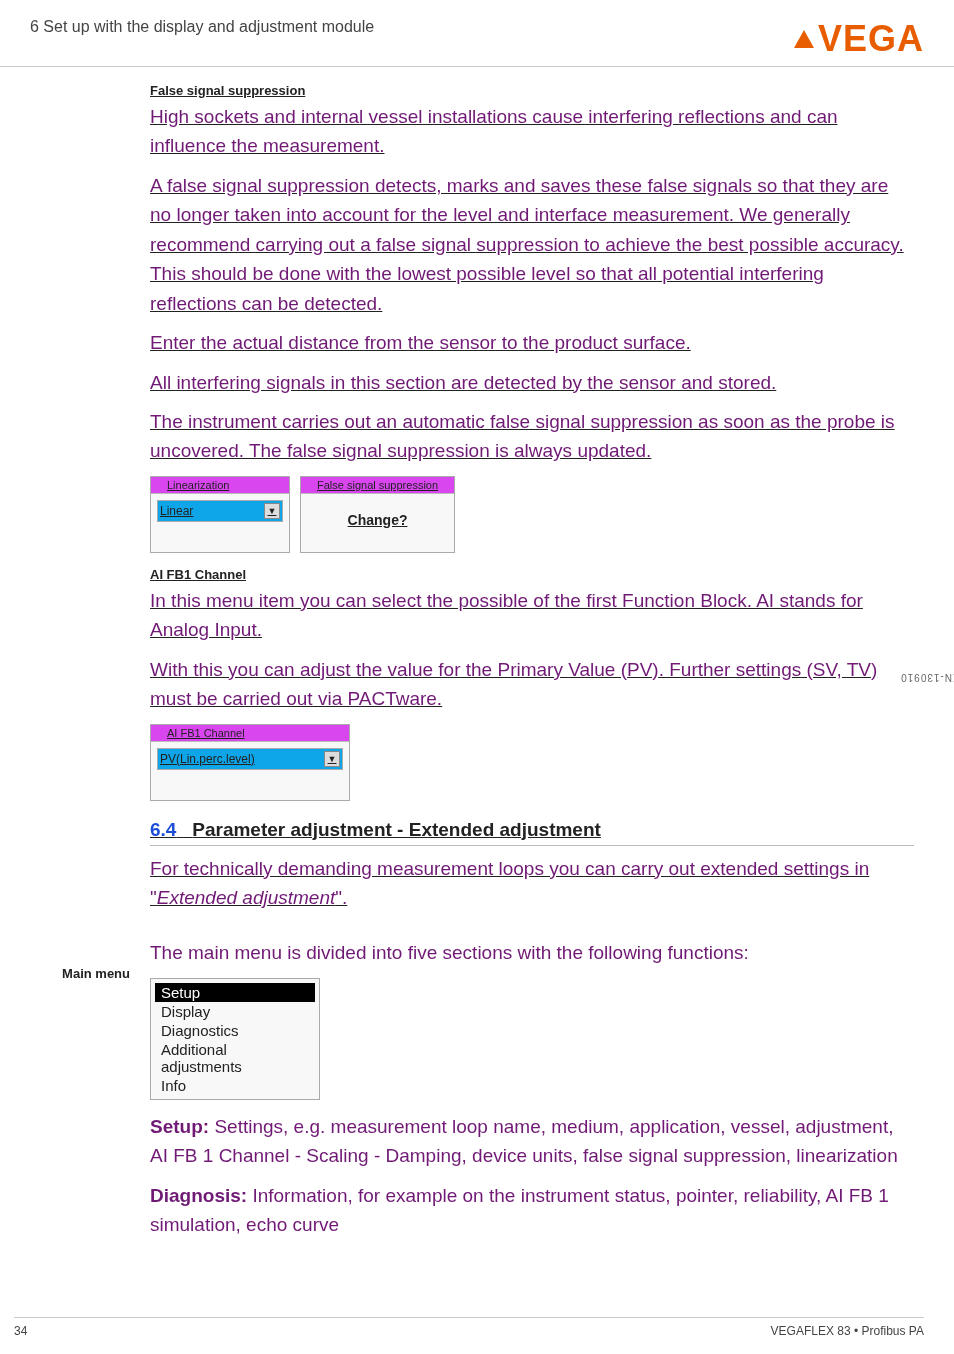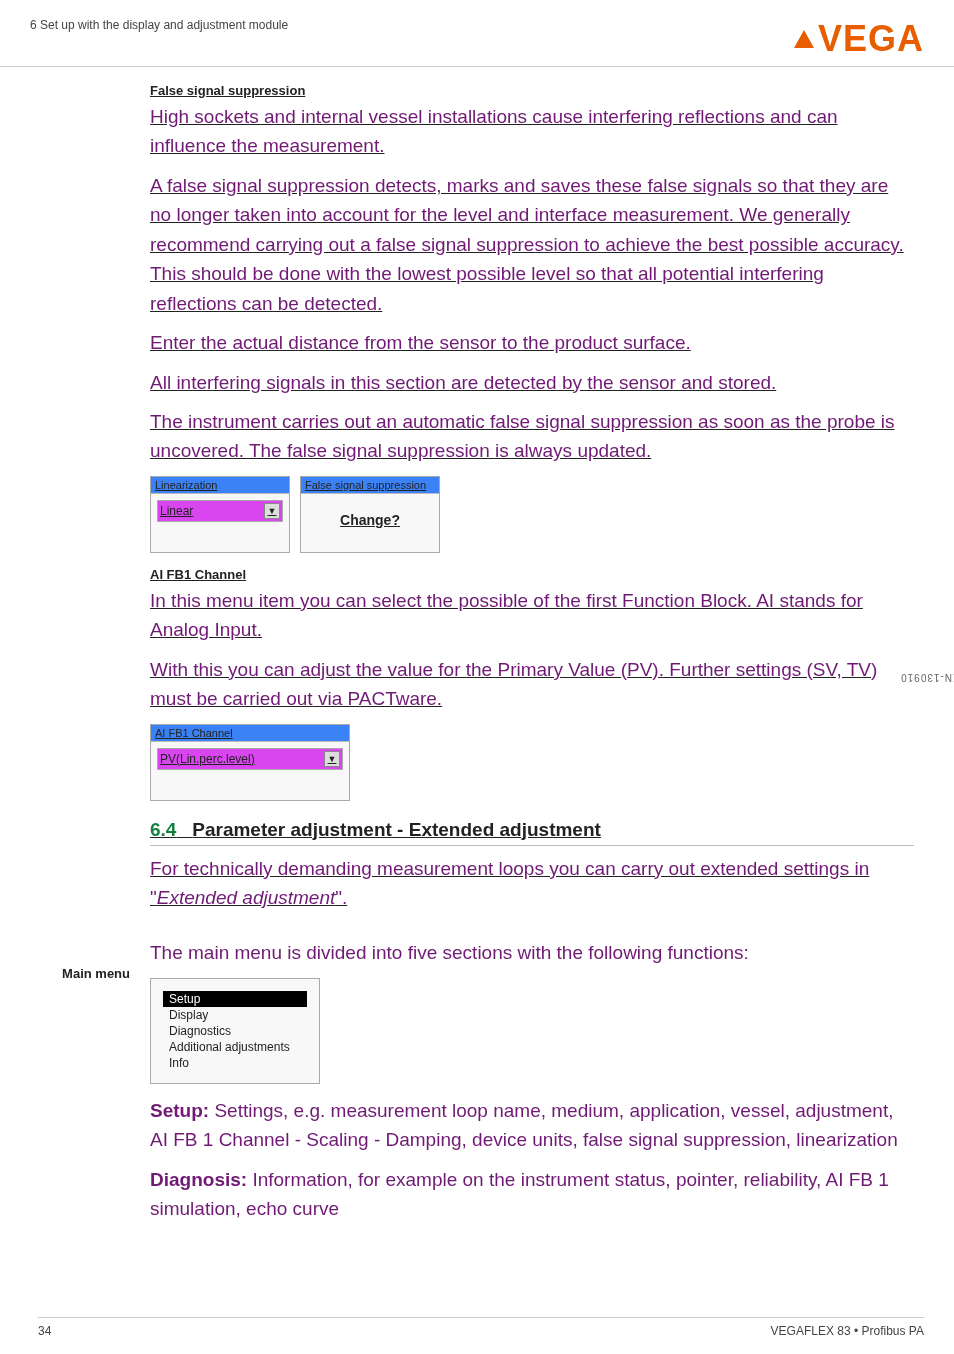--- a/index.html
+++ b/index.html
@@ -22,21 +22,21 @@
 
     
     .header {
       display: flex;
       justify-content: space-between;
       align-items: flex-start;
       padding: 18px 30px 6px 30px;
       border-bottom: 1px solid #ccc;
     }
     .header-left {
-      font-size: 12px;
+      font-size: 16px;
       color: #444;
     }
     .logo {
       font-size: 36px;
       font-weight: bold;
       color: #e85d00;
       font-family: Arial, sans-serif;
       letter-spacing: 1px;
     }
     .logo-triangle {
@@ -96,34 +96,34 @@
       border: 1px solid #aaa;
       background: #f8f8f8;
       min-width: 140px;
       padding: 0;
       font-size: 12px;
     }
 
     .widget-title-bar {
       font-size: 11px;
       color: #222;
-      padding: 2px 4px;
+      padding: 2px 16px;
       border-bottom: 1px solid #bbb;
-      background: #3b82f6;
+      background: #d946ef;
     }
 
     .widget-content {
       padding: 4px 4px 8px 4px;
     }
 
     .dropdown-row {
       display: flex;
       align-items: center;
       border: 1px solid #aaa;
-      background: #d946ef;
+      background: #0ea5e9;
       margin: 2px 2px 0 2px;
       padding: 2px 2px;
       font-size: 12px;
     }
 
     .dropdown-value {
       flex: 1;
       font-size: 12px;
     }
 
@@ -157,55 +157,55 @@
     .section-heading {
       font-size: 19px;
       font-weight: bold;
       color: #222;
       margin: 18px 0 8px 0;
       border-bottom: 1px solid #bbb;
       padding-bottom: 4px;
     }
 
     .section-num {
-      color: #15803d;
+      color: #1d4ed8;
     }
 
     
     .sidebar-label {
       font-weight: bold;
       font-size: 13px;
       padding-top: 8px;
     }
 
     
     .menu-box {
       border: 1px solid #aaa;
       background: #f8f8f8;
       width: 170px;
-      padding: 12px;
+      padding: 4px;
       margin: 10px 0 12px 0;
-      font-size: 12px;
+      font-size: 15px;
     }
 
     .menu-box-item {
       padding: 1px 6px;
       color: #222;
     }
 
     .menu-box-item.selected {
       background: #000;
       color: #fff;
     }
 
     
     .footer {
       position: absolute;
       bottom: 16px;
-      left: 38px;
+      left: 14px;
       right: 30px;
       display: flex;
       justify-content: space-between;
       font-size: 12px;
       color: #444;
       border-top: 1px solid #ccc;
       padding-top: 6px;
     }
 
     

